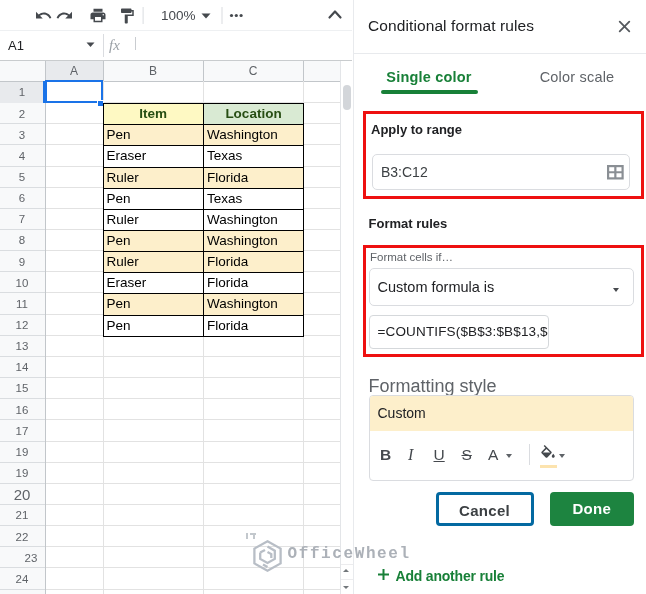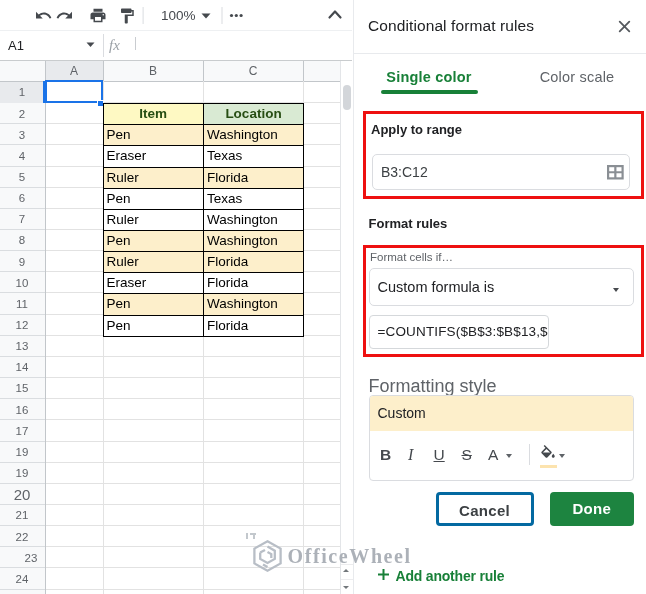--- a/index.html
+++ b/index.html
@@ -207,13 +207,13 @@
 </div>
 <svg class="abs" style="left:252.5px;top:540px;z-index:11;" width="29" height="32" viewBox="0 0 29 32">
   <g fill="none" stroke="#b8bec6" stroke-width="2.3">
     <path d="M14.5 1.3 L27.6 8.6 V23.4 L14.5 30.7 L1.4 23.4 V8.6 Z"></path>
     <path d="M14.5 6.6 L21.8 10.7 V18.9 L14.5 23 L7.2 18.9 V12.6"></path>
     <path d="M7.2 12.6 L12 9.9"></path>
     <path d="M14.5 12 L18.3 14.1 V18"></path>
     <path d="M14.5 27 L10 24.4"></path>
   </g>
 </svg>
-<div class="abs" style="left:287.5px;top:545px;z-index:11;font-family:Liberation Serif, serif;font-weight:bold;font-size:20px;letter-spacing:1.6px;color:#acb1b8;">OfficeWheel</div>
+<div class="abs" style="left:287.5px;top:545px;z-index:11;font-family:Liberation Mono, monospace;font-weight:bold;font-size:16px;letter-spacing:1.6px;color:#acb1b8;">OfficeWheel</div>
 
 </body></html>

